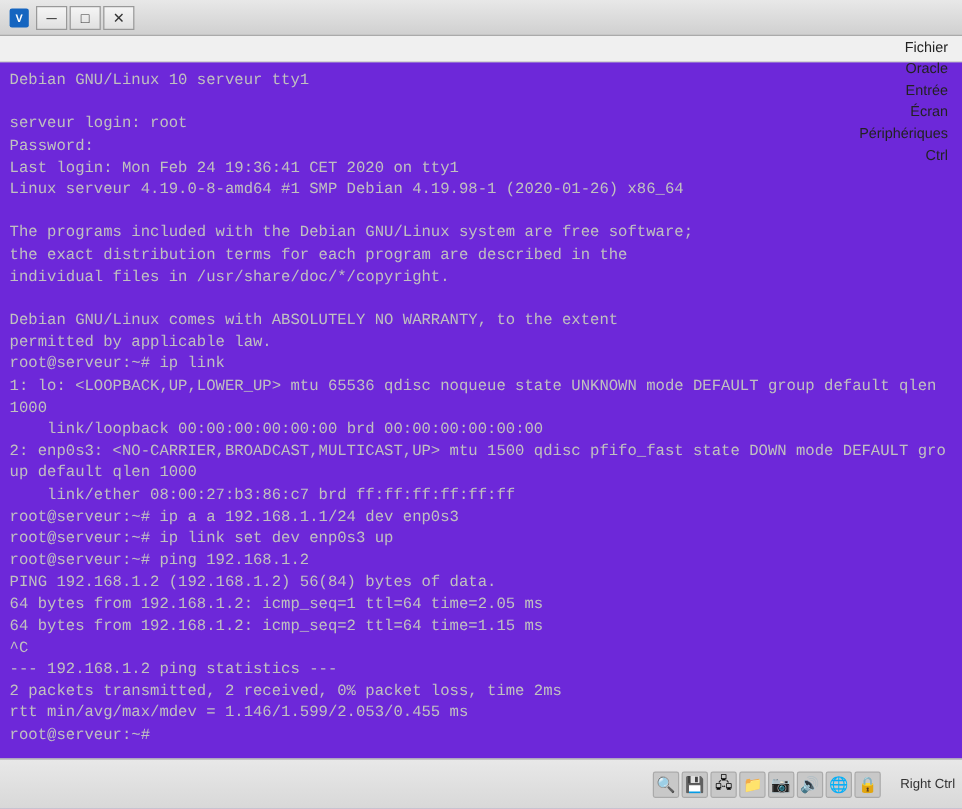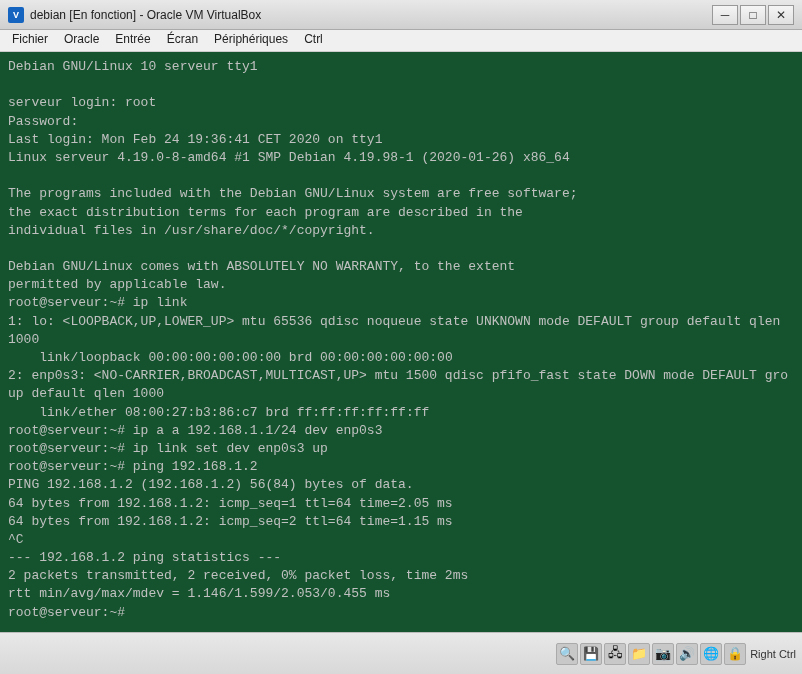--- a/index.html
+++ b/index.html
@@ -53,36 +53,37 @@
       display: flex;
       align-items: center;
       justify-content: center;
       font-size: 12px;
       color: #333;
     }
 
     
     .menu-bar {
       display: flex;
-      align-items: flex-start;
+      align-items: flex-end;
       background: #f0f0f0;
       height: 22px;
       padding: 0 4px;
       border-bottom: 1px solid #ccc;
+      flex-direction: column;
     }
     .menu-item {
       padding: 2px 8px;
       font-size: 12px;
       color: #222;
       cursor: pointer;
     }
 
     
     .vm-screen {
-      background: #14532d;
+      background: #6d28d9;
       width: 802px;
       height: 580px;
       padding: 6px 8px;
       overflow: hidden;
       font-family: 'Courier New', Courier, monospace;
       font-size: 13px;
       color: #c0c0c0;
       line-height: 1.4;
     }
     .vm-screen pre {
@@ -113,36 +114,35 @@
       border-radius: 2px;
       display: flex;
       align-items: center;
       justify-content: center;
       font-size: 13px;
       cursor: pointer;
     }
     .right-ctrl-label {
       font-size: 11px;
       color: #333;
-      margin-left: 0;
+      margin-left: 12px;
     }
     .status-icon-group {
       display: flex;
       align-items: center;
       gap: 2px;
     }
   </style>
 </head>
 <body>
 
 <div class="title-bar">
   <div class="title-bar-icon">
     <span style="color:white;font-size:9px;font-weight:bold;">V</span>
   </div>
-  <span class="title-bar-text">debian [En fonction] - Oracle VM VirtualBox</span>
   <div class="title-bar-buttons">
     <div class="tb-btn">─</div>
     <div class="tb-btn">□</div>
     <div class="tb-btn close">✕</div>
   </div>
 </div>
 
 <div class="menu-bar">
   <div class="menu-item">Fichier</div>
   <div class="menu-item">Oracle</div>

